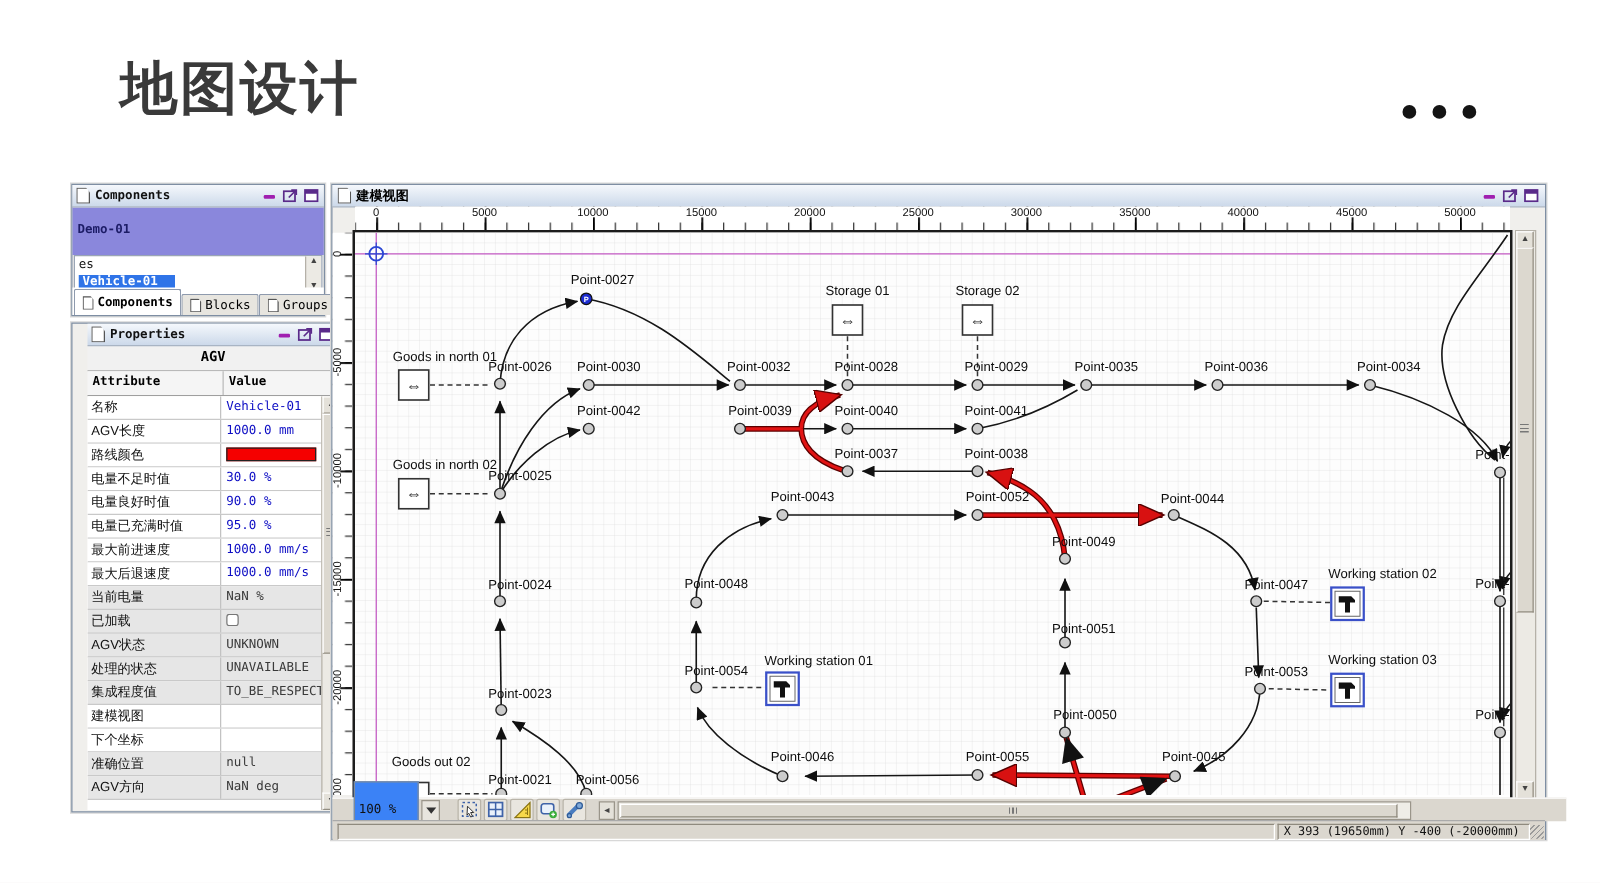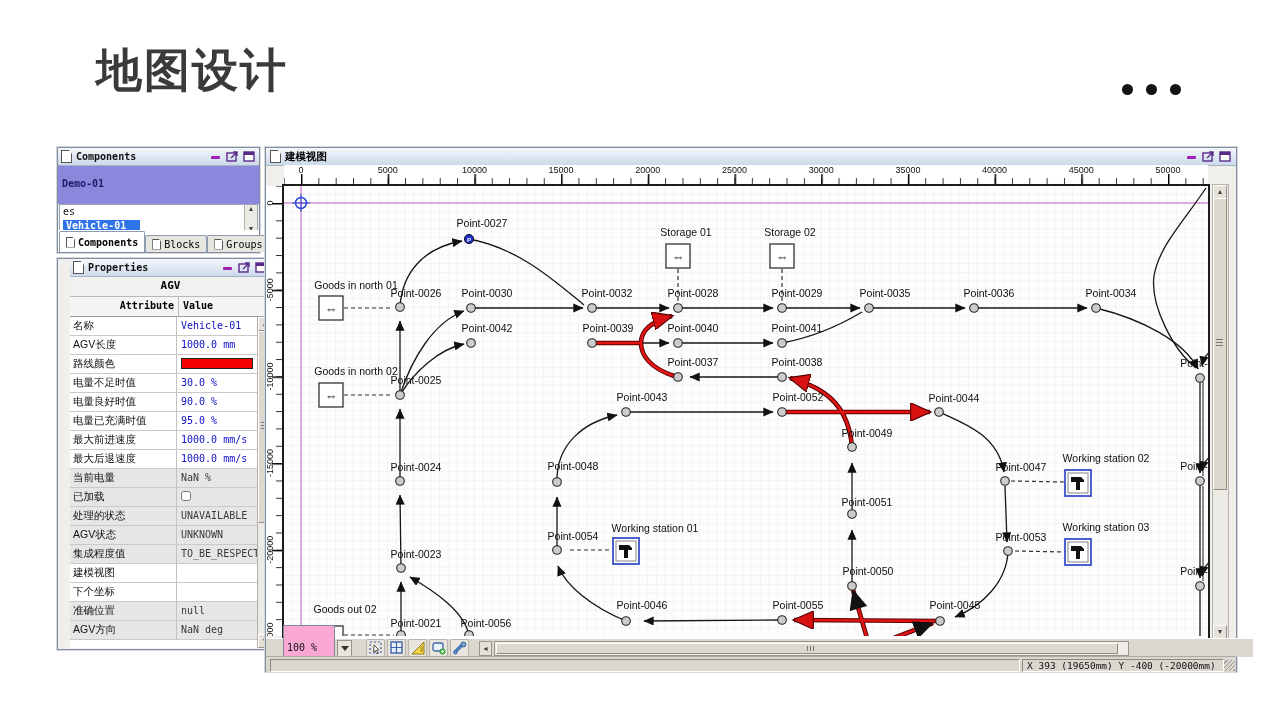--- a/index.html
+++ b/index.html
@@ -73,21 +73,21 @@
   .gripH{position:absolute;left:2px;width:7px;height:7px;
          background:repeating-linear-gradient(#777 0 1px,transparent 1px 3px);}
 
   
   .mtitle{height:17px;background:linear-gradient(#f5f8fc,#ccd9ea);border-bottom:1px solid #a8b4c4;
           display:flex;align-items:center;gap:4px;padding:0 4px;
           font:bold 10.5px "DejaVu Sans Mono",monospace;}
   .canvaswrap{position:absolute;left:16px;top:36px;border:2px solid #1c1c1c;background:#fff;}
   .toolbar{position:absolute;left:0;top:490px;width:100%;height:18px;background:#dbd7cf;
            border-top:1px solid #fff;display:flex;align-items:center;gap:2px;padding-left:17px;}
-  .zoombox{width:44px;height:13px;background:#f9a8d4;border:1px solid #7f8b99;
+  .zoombox{width:44px;height:13px;background:#3b82f6;border:1px solid #7f8b99;
            font:10px "DejaVu Sans Mono",monospace;padding:16px 3px;color:#111;}
   .ddbtn{width:13px;height:15px;background:#e8e5de;border:1px solid #9a958a;
          display:flex;align-items:center;justify-content:center;}
   .ddbtn:after{content:"";border:4px solid transparent;border-top:5px solid #333;margin-top:4px;}
   .tico{width:17px;height:16px;background:#e9e6df;border:1px solid #b9b4a9;border-radius:2px;
         display:flex;align-items:center;justify-content:center;}
   .harrow{width:11px;height:13px;background:#e4e1d9;border:1px solid #9a958a;
           font-size:7px;color:#444;text-align:center;line-height:13px;}
   .htrack{position:relative;width:633px;height:13px;background:#efede7;border:1px solid #9a958a;}
   .hthumb2{position:absolute;left:1px;top:1px;width:620px;height:9px;background:#dcd8cf;
@@ -190,21 +190,21 @@
             </svg></span>
         <span class="wb">
           <svg width="13" height="11">
               <rect x="1" y="1" width="10" height="9" fill="#fff" stroke="#5a2a8a" stroke-width="1.4"></rect>
               <rect x="1" y="1" width="10" height="3" fill="#5a2a8a"></rect>
             </svg></span>
       </span>
     </div>
     <div class="agvhead">AGV</div>
     <div class="thead">
-      <div style="width:100px;border-right:1px solid #bbb;text-align:right;">Attribute</div>
+      <div style="width:100px;border-right:1px solid #bbb;">Attribute</div>
       <div>Value</div>
     </div>
     <div class="tbody">
       <div class="prow">
           <div class="pa">名称</div>
           <div class="pv blue">Vehicle-01</div>
         </div>
       <div class="prow">
           <div class="pa">AGV长度</div>
           <div class="pv blue">1000.0 mm</div>
@@ -235,26 +235,26 @@
         </div>
       <div class="prow g">
           <div class="pa">当前电量</div>
           <div class="pv">NaN %</div>
         </div>
       <div class="prow g">
           <div class="pa">已加载</div>
           <div class="pv"><input type="checkbox" style="width: 10px; height: 10px; margin: 0px;"></div>
         </div>
       <div class="prow g">
+          <div class="pa">AGV状态</div>
+          <div class="pv">UNKNOWN</div>
+        </div>
+      <div class="prow g">
           <div class="pa">处理的状态</div>
           <div class="pv">UNAVAILABLE</div>
-        </div>
-      <div class="prow g">
-          <div class="pa">AGV状态</div>
-          <div class="pv">UNKNOWN</div>
         </div>
       <div class="prow g">
           <div class="pa">集成程度值</div>
           <div class="pv">TO_BE_RESPECTED</div>
         </div>
       <div class="prow">
           <div class="pa">建模视图</div>
           <div class="pv"></div>
         </div>
       <div class="prow">

